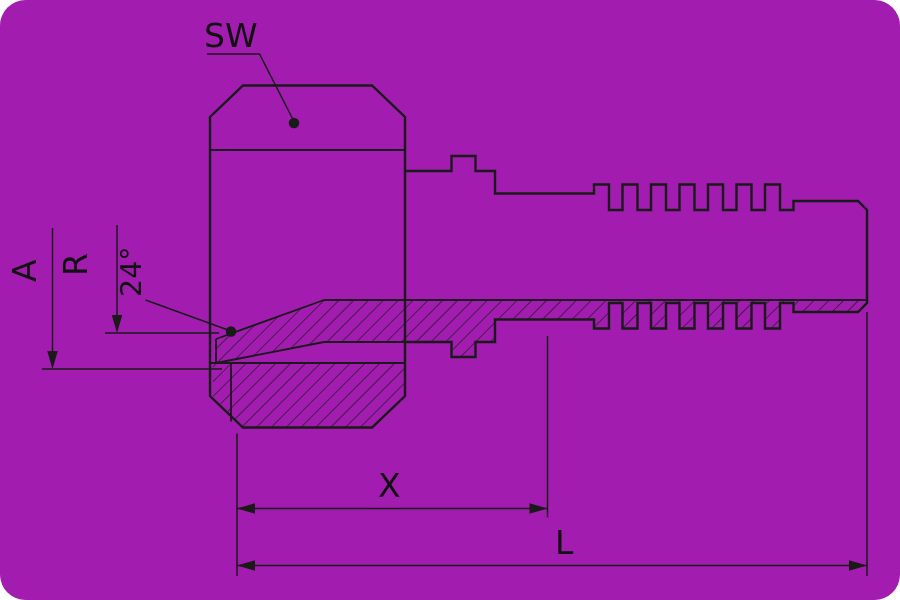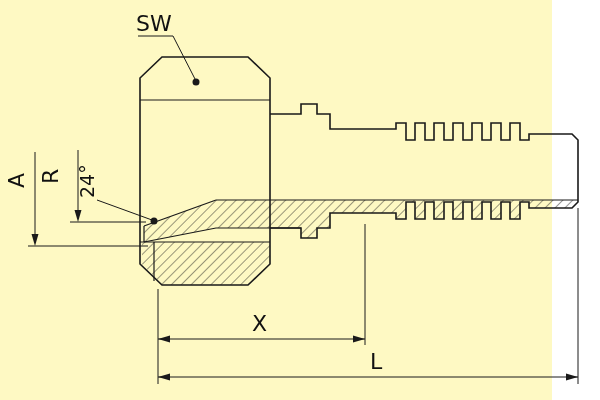--- a/index.html
+++ b/index.html
@@ -5,24 +5,25 @@
   html, body {
     margin: 0;
     padding: 0;
     background: #ffffff;
     width: 600px;
     height: 400px;
     overflow: hidden;
     font-family: "DejaVu Sans", sans-serif;
   }
   #stage {
-    width: 552px;
+    width: 600px;
     height: 400px;
     position: relative;
-    background: #fef9c3;
+    background: #a21caf;
+    border-radius: 17px;
   }
   svg { display: block; }
   .outline  { fill: none; stroke: #1a1a1a; stroke-width: 1.6; stroke-linejoin: miter; }
   .inner    { fill: none; stroke: #1a1a1a; stroke-width: 1.2; }
   .dim      { fill: none; stroke: #1a1a1a; stroke-width: 1; }
   .arrow    { fill: #1a1a1a; stroke: none; }
   .dot      { fill: #1a1a1a; stroke: none; }
   .hatchfill{ fill: url(#hatch); stroke: none; }
   .lbl      { fill: #111111; font-family: "DejaVu Sans", sans-serif; font-size: 22px; font-weight: 400; }
   .lbl-sm   { fill: #111111; font-family: "DejaVu Sans", sans-serif; font-size: 19px; font-weight: 400; }

